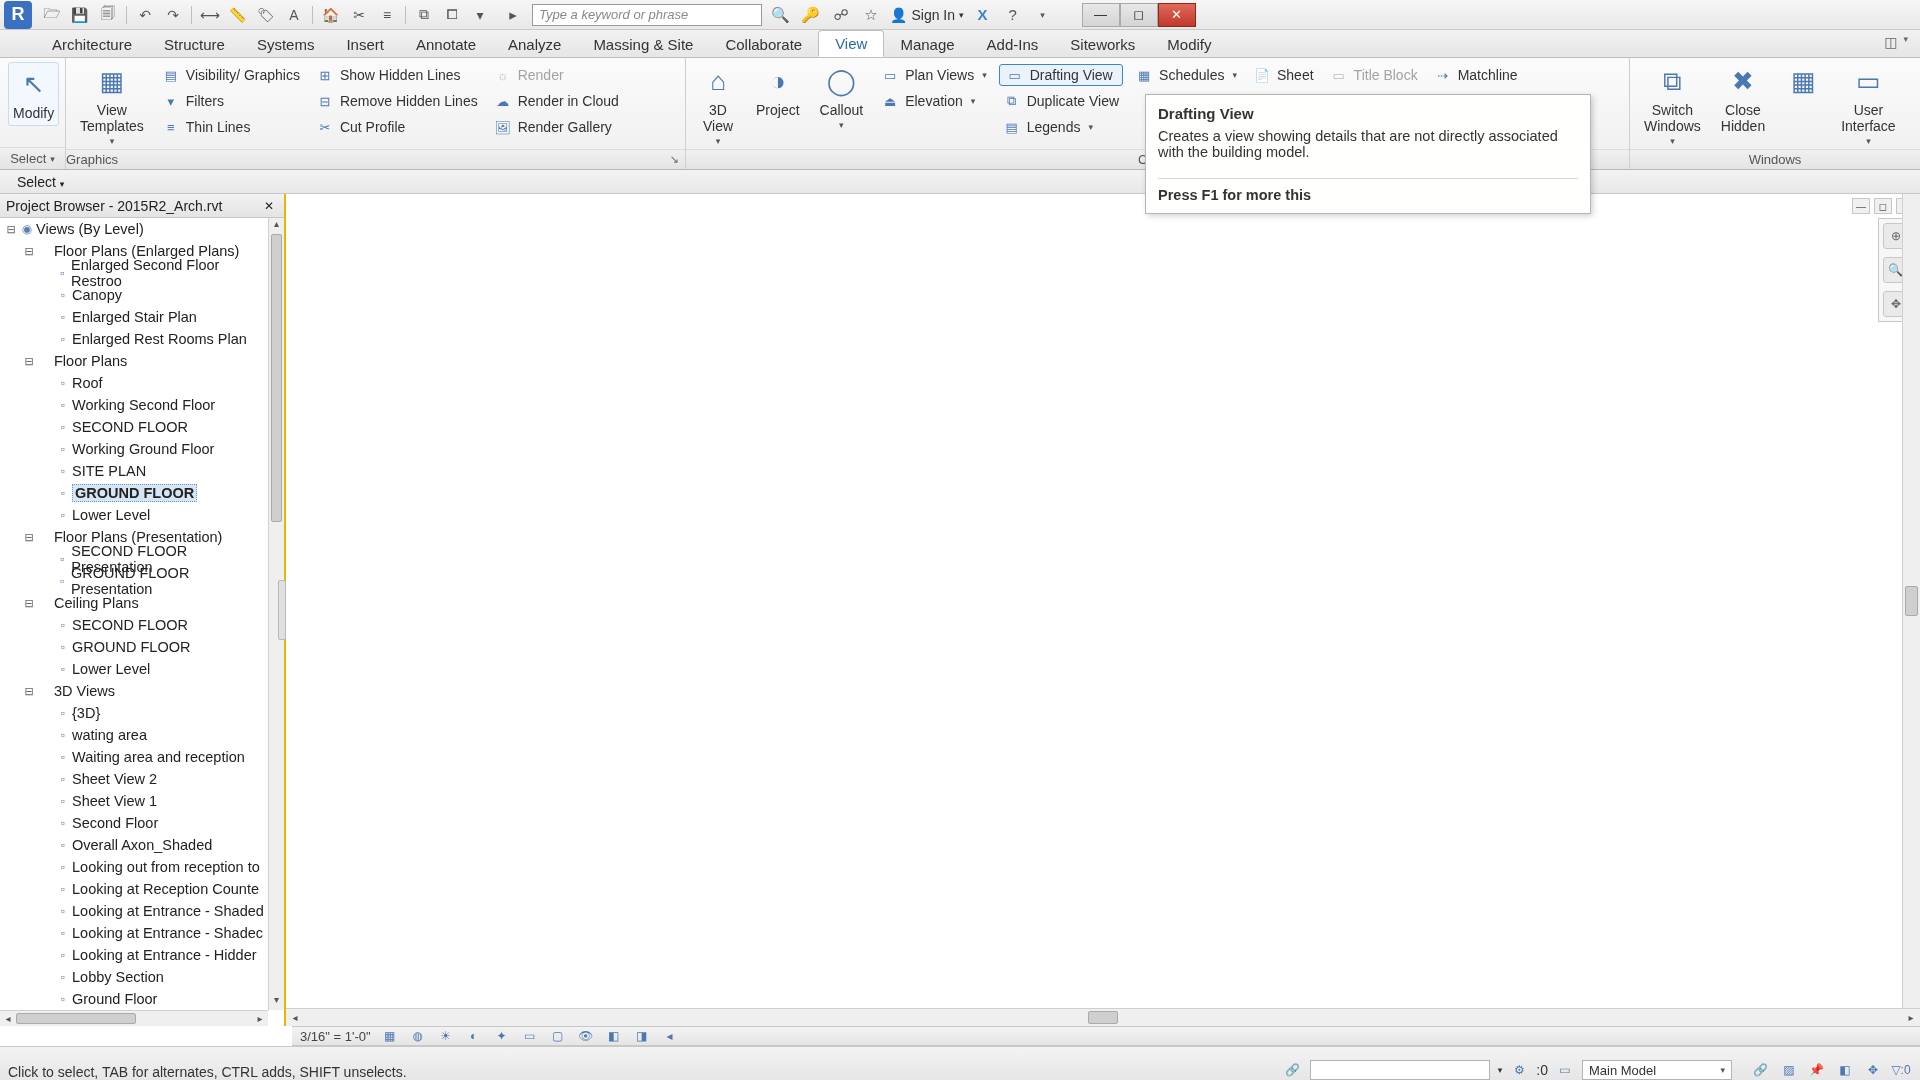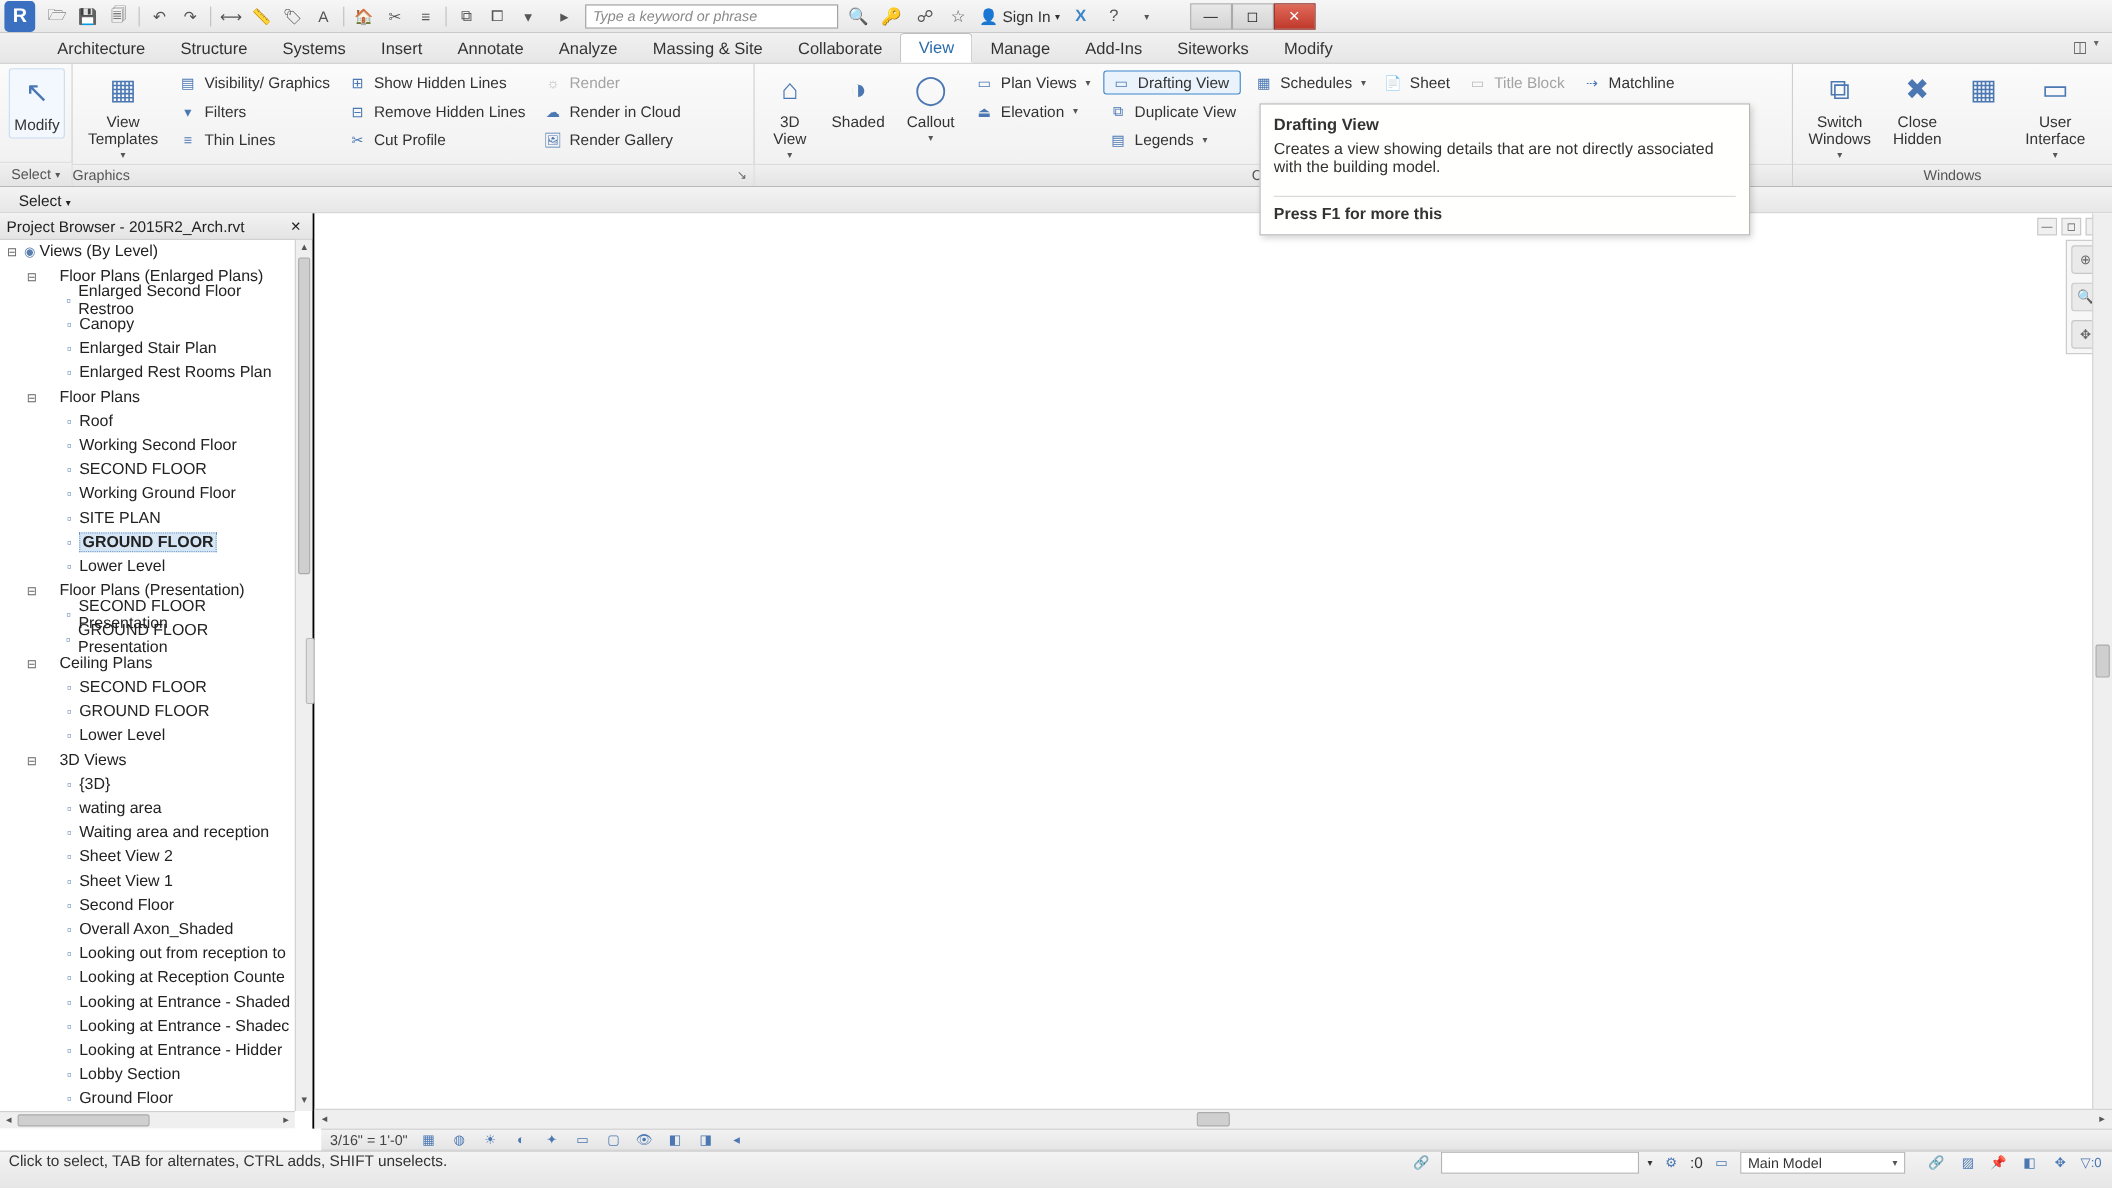--- a/index.html
+++ b/index.html
@@ -46,21 +46,21 @@
 .sm-btn.sel { border: 1px solid #3a86c8; background: #eaf3fb; border-radius: 3px; padding: 1px 6px; }
 .sm-btn .dd { font-size: 9px; color: #555; margin-left: 2px; }
 .panel-title .dialog { margin-left: auto; margin-right: 6px; font-size: 11px; color: #666; }
 
 
 .selbar { height: 24px; background: linear-gradient(#f3f3f3,#e7e7e7); border-bottom: 1px solid #c8c8c8; display: flex; align-items: center; padding: 0 8px; }
 .selbar .sel-btn { font-size: 14px; padding: 1px 8px; border: 1px solid transparent; cursor: pointer; }
 
 
 .workspace { position: absolute; top: 194px; bottom: 54px; left: 0; right: 0; display: flex; }
-.browser { width: 286px; border-right: 2px solid #000000; display: flex; flex-direction: column; background: #fff; }
+.browser { width: 286px; border-right: 2px solid #eab308; display: flex; flex-direction: column; background: #fff; }
 .browser-hdr { height: 24px; background: linear-gradient(#f2f2f2,#e4e4e4); border-bottom: 1px solid #c6c6c6; display: flex; align-items: center; padding: 0 6px; font-size: 14px; }
 .browser-hdr .close { margin-left: auto; width: 18px; height: 16px; display:flex; align-items:center; justify-content:center; font-size:12px; cursor:pointer; }
 .tree { flex: 1; overflow: hidden; position: relative; }
 .tree-inner { position:absolute; inset:0 16px 16px 0; overflow:hidden; }
 .node { display: flex; align-items: center; height: 22px; font-size: 14.5px; cursor: pointer; }
 .node .tw { width: 14px; text-align: center; color: #666; font-size: 11px; }
 .node .ic { width: 18px; text-align: center; color: #5a7fae; font-size: 12px; }
 .node.bold > .lbl { font-weight: bold; }
 .node.sel > .lbl { background: #d7e6f5; border:1px dotted #6a98c8; padding:0 2px; }
 .tree-vscroll { position:absolute; right:0; top:0; bottom:16px; width:16px; background:#efefef; border-left:1px solid #d0d0d0; }
@@ -90,21 +90,21 @@
 .tooltip .tt-title{ font-weight:bold; margin-bottom:6px; font-size:15px;}
 .tooltip hr{ border:none; border-top:1px solid #d6d6d6; margin:8px 0;}
 .tooltip .tt-help{ font-weight:bold; }
 
 
 .viewbar { position:absolute; left:292px; right:0; bottom:34px; height:20px; background:linear-gradient(#f2f2f2,#e5e5e5); border-top:1px solid #c8c8c8; border-bottom:1px solid #c8c8c8; display:flex; align-items:center; padding:0 8px; gap:10px; font-size:13px; color:#444;}
 .viewbar .vbtn { width:18px; height:16px; display:flex; align-items:center; justify-content:center; color:#4b78b3; font-size:12px; cursor:pointer;}
 
 
 .statusbar { position:absolute; left:0; right:0; bottom:0; height:34px; background:linear-gradient(#f3f3f3,#e6e6e6); border-top:1px solid #c8c8c8; display:flex; flex-direction:column;}
-.status-top{ height:34px; display:flex; align-items:flex-start; padding:0 8px; font-size:14px; color:#333;}
+.status-top{ height:34px; display:flex; align-items:flex-end; padding:0 8px; font-size:14px; color:#333;}
 .status-right{ margin-left:auto; display:flex; align-items:center; gap:8px;}
 .status-right .sico{ width:18px;height:18px; display:flex; align-items:center; justify-content:center; color:#4b78b3; font-size:12px;}
 .status-field{ width:180px; height:20px; border:1px solid #b4b4b4; background:#fff; padding:0 6px; font-size:13px; display:flex; align-items:center;}
 .status-dd{ width:150px; height:20px; border:1px solid #b4b4b4; background:#fff; padding:0 6px; font-size:13px; display:flex; align-items:center;}
 .status-dd .cv{flex:1;}
 .status-dd::after{content:"▾"; font-size:9px; color:#555;}
 .sr-icons{ display:flex; gap:6px; margin-left:10px;}
 .sr-icons div{ width:22px; height:18px; display:flex; align-items:center; justify-content:center; color:#4b78b3; font-size:12px;}
 </style>
 </head>
@@ -249,21 +249,21 @@
 
   <div class="panel" style="flex:1;">
     <div class="panel-body">
       <div class="big-btn drop">
           <div class="bi">⌂</div>
           <span style="white-space:pre-line;">3D
 View</span>
         </div>
       <div class="big-btn">
           <div class="bi">◑</div>
-          <span>Shaded</span>
+          <span>Project</span>
         </div>
       <div class="big-btn drop">
           <div class="bi">◯</div>
           <span>Callout</span>
         </div>
       <div class="col-btns">
         <div class="sm-btn">
             <div class="si">▭</div>
             <span>Plan  Views</span>
             <span class="dd">▾</span>

